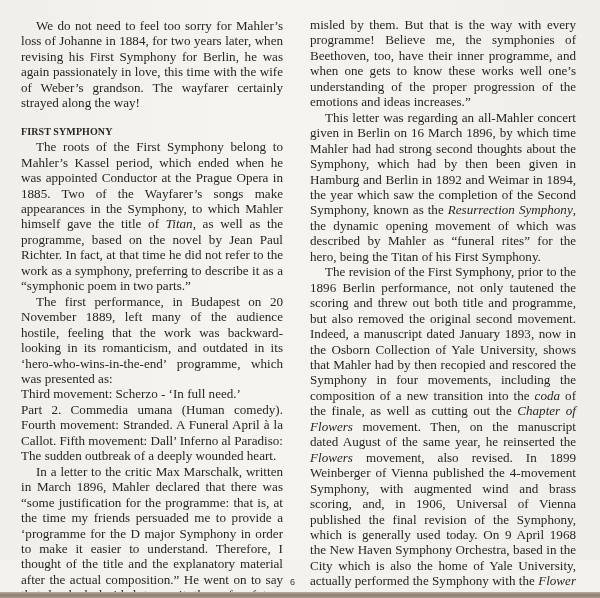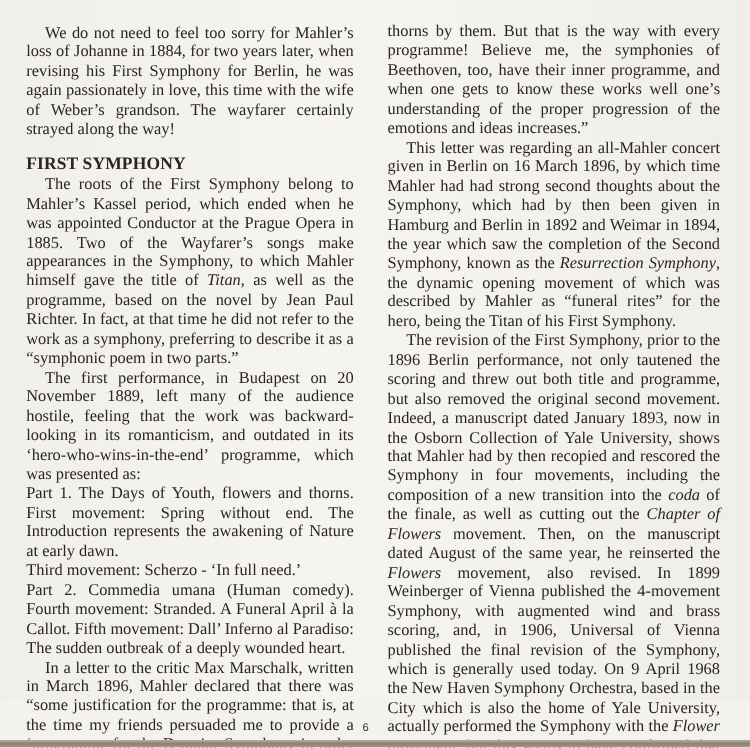--- a/index.html
+++ b/index.html
@@ -23,21 +23,21 @@
     font-size: 13.1px; line-height: 15.45px;
     text-align: justify;
   }
   .col-left { left: 21px; width: 262px; }
   .col-right { left: 310px; width: 266px; top: 17px; }
   .col p { margin: 0; text-indent: 15px; }
   .col p.noindent { text-indent: 0; }
   .col p.left { text-align: left; }
   .col p.last-left { text-align-last: left; }
   .col h2 {
-    margin: 13px 0 0 0; font-size: 14px; font-weight: bold;
+    margin: 13px 0 0 0; font-size: 10px; font-weight: bold;
     line-height: 15.45px; letter-spacing: 0.1px;
   }
   .col p.line { text-indent: 0; text-align: justify; text-align-last: left; }
   .col p.spread { text-align-last: justify; }
   em { }
   .page-number {
     position: absolute; left: 290px; top: 577px;
     font-family: "Liberation Sans", "DejaVu Sans", sans-serif;
     font-size: 9px; color: #3a3430;
   }
@@ -49,29 +49,28 @@
 
   <div class="col col-left">
     <p class="last-left">We do not need to feel too sorry for Mahler’s loss of Johanne in 1884, for two years later, when revising his First Symphony for Berlin, he was again passionately in love, this time with the wife of Weber’s grandson. The wayfarer certainly strayed along the way!</p>
 
     <h2>FIRST SYMPHONY</h2>
 
     <p><span>The roots of the First Symphony belong to Mahler’s Kassel period, which ended when he was appointed Conductor at the Prague Opera in 1885. Two of the Wayfarer’s songs make appearances in the Symphony, to which Mahler himself gave the title of </span><em>Titan</em><span>, as well as the programme, based on the novel by Jean Paul Richter. In fact, at that time he did not refer to the work as a symphony, preferring to describe it as a “symphonic poem in two parts.”</span></p>
 
     <p>The first performance, in Budapest on 20 November 1889, left many of the audience hostile, feeling that the work was backward-looking in its romanticism, and outdated in its ‘hero-who-wins-in-the-end’ programme, which was presented as:</p>
 
-    <p class="line">Part 1.  The Days of Youth, flowers and thorns. First movement: Spring without end. The Introduction represents the awakening of Nature at early dawn.</p>
     <p class="line left">Third movement: Scherzo - ‘In full need.’</p>
     <p class="line">Part 2. Commedia umana (Human comedy). Fourth movement: Stranded. A Funeral April à la Callot. Fifth movement: Dall’ Inferno al Paradiso: The sudden outbreak of a deeply wounded heart.</p>
 
     <p class="spread">In a letter to the critic Max Marschalk, written in March 1896, Mahler declared that there was “some justification for the programme: that is, at the time my friends persuaded me to provide a ‘programme for the D major Symphony in order to make it easier to understand. Therefore, I thought of the title and the explanatory material after the actual composition.” He went on to say that he had decided to omit these for future performances “not because I think they are quite inadequate and do not even characterise the music correctly, but because past experiences have shown me how the public has been</p>
   </div>
 
   <div class="col col-right">
-    <p class="noindent last-left">thorns by them. But that is the way with every programme! Believe me, the symphonies of Beethoven, too, have their inner programme, and when one gets to know these works well one’s understanding of the proper progression of the emotions and ideas increases.”</p>
+    <p class="noindent last-left">misled by them. But that is the way with every programme! Believe me, the symphonies of Beethoven, too, have their inner programme, and when one gets to know these works well one’s understanding of the proper progression of the emotions and ideas increases.”</p>
 
     <p><span>This letter was regarding an all-Mahler concert given in Berlin on 16 March 1896, by which time Mahler had had strong second thoughts about the Symphony, which had by then been given in Hamburg and Berlin in 1892 and Weimar in 1894, the year which saw the completion of the Second Symphony, known as the </span><em>Resurrection Symphony</em><span>, the dynamic opening movement of which was described by Mahler as “funeral rites” for the hero, being the Titan of his First Symphony.</span></p>
 
     <p><span>The revision of the First Symphony, prior to the 1896 Berlin performance, not only tautened the scoring and threw out both title and programme, but also removed the original second movement. Indeed, a manuscript dated January 1893, now in the Osborn Collection of Yale University, shows that Mahler had by then recopied and rescored the Symphony in four movements, including the composition of a new transition into the </span><em>coda</em><span> of the finale, as well as cutting out the </span><em>Chapter of Flowers</em><span> movement. Then, on the manuscript dated August of the same year, he reinserted the </span><em>Flowers</em><span> movement, also revised.  In 1899 Weinberger of Vienna published the 4-movement Symphony, with augmented wind and brass scoring, and, in 1906, Universal of Vienna published the final revision of the Symphony, which is generally used today. On 9 April 1968 the New Haven Symphony Orchestra, based in the City which is also the home of Yale University, actually performed the Symphony with the </span><em>Flower</em><span> movement, but this seems to have confirmed that Mahler knew what he was doing in his final revision.</span></p>
 
   </div>
 
   <div class="page-number">6</div>
 </div>
 <div class="bottom-edge"></div>

